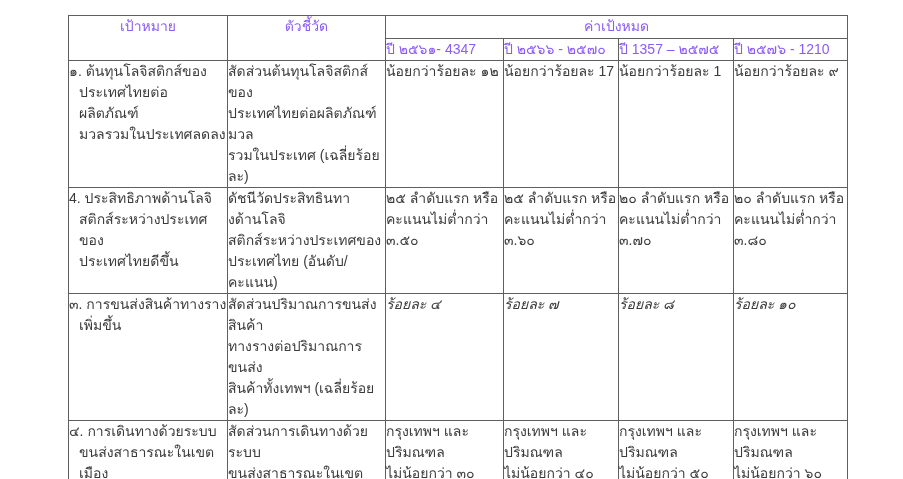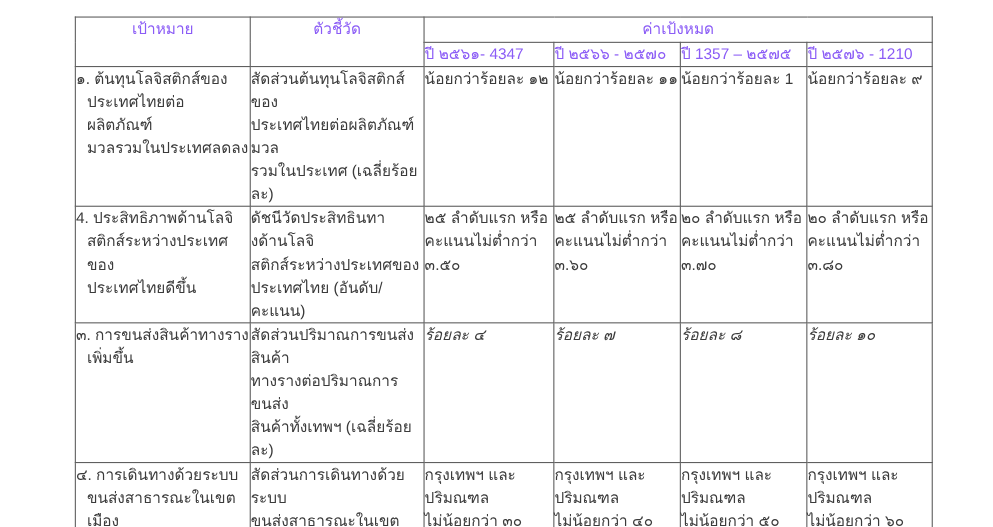--- a/index.html
+++ b/index.html
@@ -110,21 +110,21 @@
         </td>
         <td class="ind-cell">
           <div class="pre">สัดส่วนต้นทุนโลจิสติกส์ของ
 ประเทศไทยต่อผลิตภัณฑ์มวล
 รวมในประเทศ (เฉลี่ยร้อยละ)</div>
         </td>
         <td class="val-cell">
           <div class="pre">น้อยกว่าร้อยละ ๑๒</div>
         </td>
         <td class="val-cell">
-          <div class="pre">น้อยกว่าร้อยละ ๑๑</div>
+          <div class="pre">น้อยกว่าร้อยละ 17</div>
         </td>
         <td class="val-cell">
           <div class="pre">น้อยกว่าร้อยละ 1</div>
         </td>
         <td class="val-cell">
           <div class="pre">น้อยกว่าร้อยละ ๙</div>
         </td>
       </tr>
 
       <tr class="r2">

